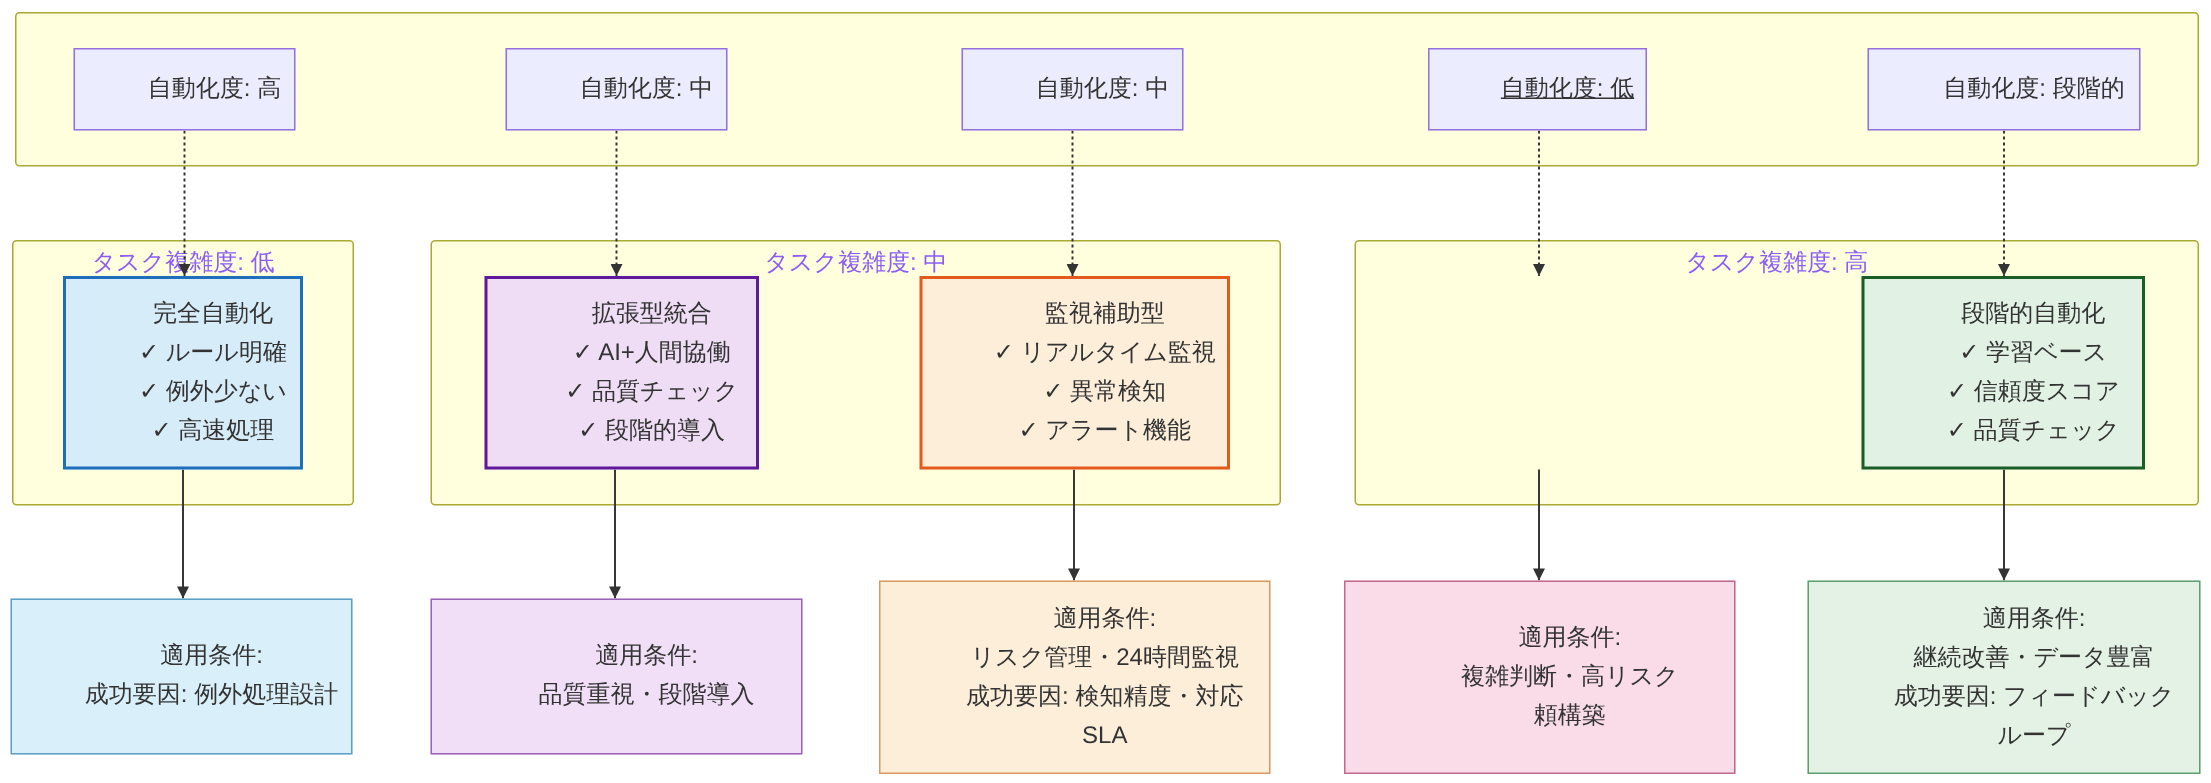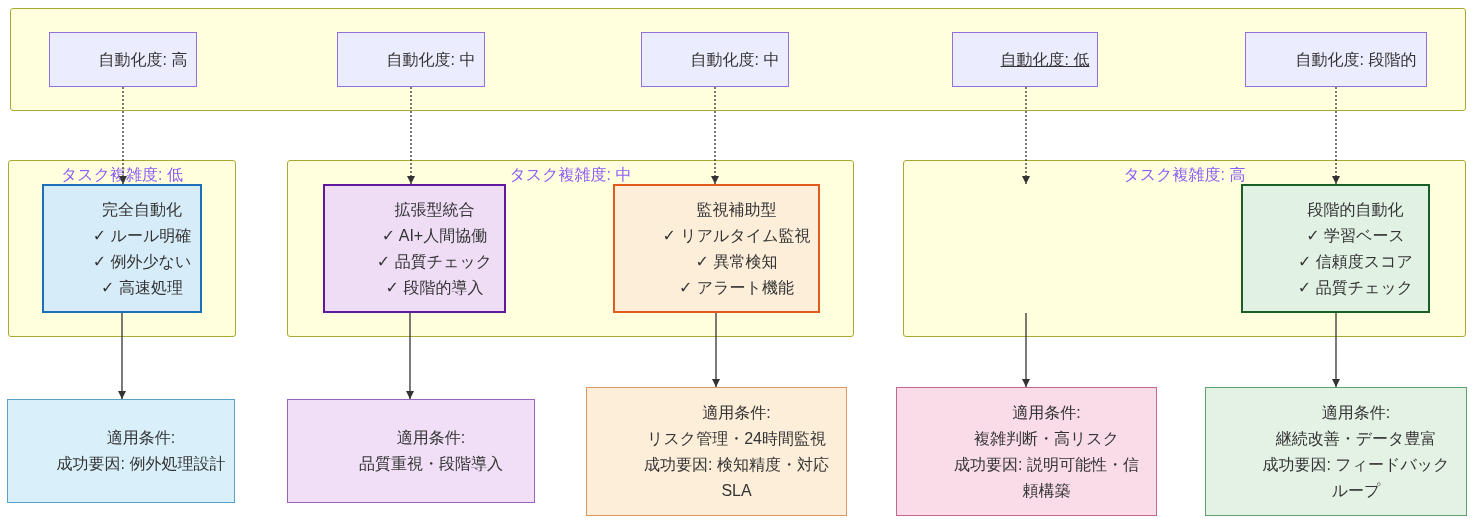--- a/index.html
+++ b/index.html
@@ -155,21 +155,20 @@
   </div>
   <div class="node bot-node bn3" style="background-color: rgb(253, 238, 218); border-color: rgb(221, 151, 99);">
     <div>適用条件:</div>
     <div>リスク管理・24時間監視</div>
     <div>成功要因: 検知精度・対応</div>
     <div>SLA</div>
   </div>
   <div class="node bot-node bn4" style="background-color: rgb(249, 220, 232); border-color: rgb(194, 104, 140);">
     <div>適用条件:</div>
     <div>複雑判断・高リスク</div>
-    <div>成功要因: 説明可能性・信</div>
     <div>頼構築</div>
   </div>
   <div class="node bot-node bn5" style="background-color: rgb(228, 242, 230); border-color: rgb(95, 158, 110);">
     <div>適用条件:</div>
     <div>継続改善・データ豊富</div>
     <div>成功要因: フィードバック</div>
     <div>ループ</div>
   </div>
 
 </div>

